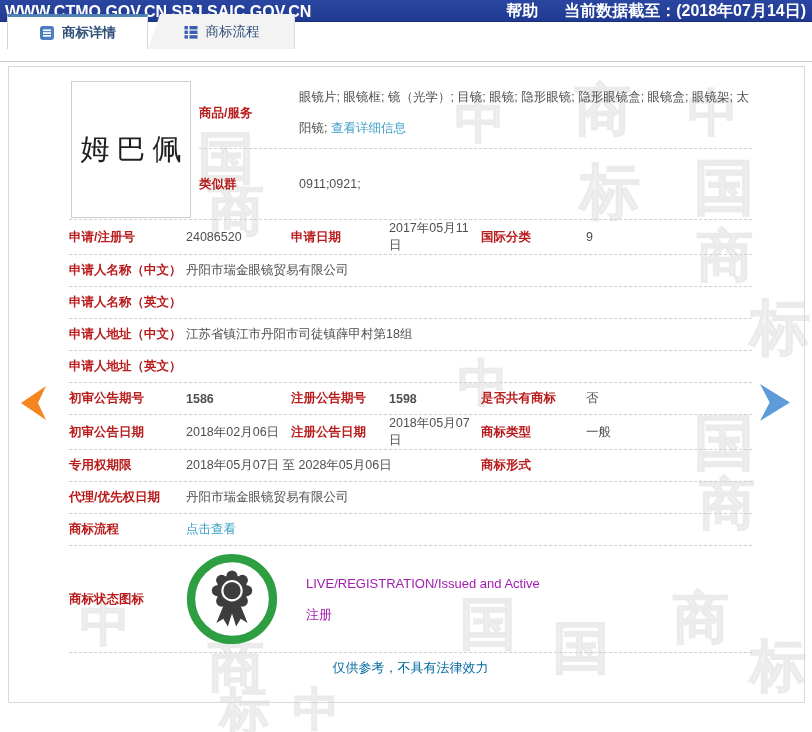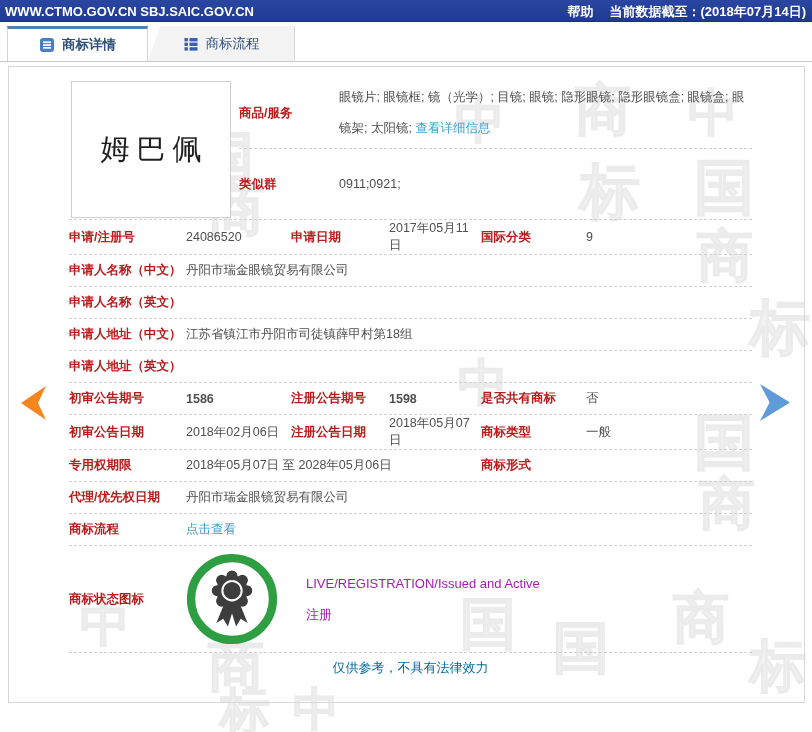--- a/index.html
+++ b/index.html
@@ -6,43 +6,43 @@
   html,body { width:812px; height:732px; overflow:hidden; background:#fff;
     font-family:"Liberation Sans","DejaVu Sans",sans-serif; }
   
   .wm-layer { position:absolute; inset:0; z-index:0; pointer-events:none; }
   .wm { position:absolute; font-weight:bold; font-size:56px; color:#f3f3f3;
         -webkit-text-stroke:1.2px #ebebeb; line-height:1; }
   
   .topbar { position:relative; z-index:2; height:22px;
     background:linear-gradient(#2a46a0,#203a92); border-bottom:1px solid #16307c;
     display:flex; align-items:center; justify-content:space-between;
-    padding:2px 6px 0 5px; color:#fff; font-size:13px; font-weight:bold; }
-  .topbar-right { display:flex; align-items:center; gap:16px; }
+    padding:2px 6px 0 5px; color:#fff; font-size:16px; font-weight:bold; }
+  .topbar-right { display:flex; align-items:center; gap:26px; }
   .topbar a.help { color:#fff; text-decoration:none; cursor:pointer; }
   
   .tabbar { position:relative; z-index:2; height:40px; border-bottom:1px solid #c9c9c9; background:transparent; }
-  .tab { position:absolute; bottom:0; height:35px; display:flex; align-items:center; gap:7px;
+  .tab { position:absolute; bottom:12px; height:35px; display:flex; align-items:center; gap:7px;
     font-size:13.5px; color:#31507a; cursor:pointer; }
   .tab .ticon { width:16px; height:16px; display:inline-block; }
   .tab-active { left:7px; width:141px; background:#fff; border-top:3px solid #4f81b5;
     border-left:1px solid #d5d5d5; border-right:1px solid #d5d5d5; justify-content:center; font-weight:bold; }
   .tab-idle { left:148px; width:147px; background:#f3f3f3; border-right:1px solid #d9d9d9;
     clip-path:polygon(12px 0, 100% 0, 100% 100%, 0 100%); justify-content:center; }
   
   .panel { position:absolute; z-index:1; top:66px; left:8px; width:797px; height:637px;
     border:1px solid #d8d8d8; background:transparent; padding:12px 52px 0 60px;
     font-size:12.5px; color:#4a4a4a; overflow:hidden; }
   .lbl { font-weight:bold; color:#b91c1c; white-space:nowrap; }
   .val { color:#4f4f4f; }
   .val.bold { font-weight:bold; }
   a.blue-link { color:#3aa0c8; text-decoration:none; cursor:pointer;font-family:Liberation Mono, monospace; }
   
   .top-section { display:flex; border-bottom:1px dashed #d0d0d0; }
-  .tm-imgbox { width:160px; height:137px; margin:2px 0 0 2px; border:1px solid #cfcfcf;
+  .tm-imgbox { width:120px; height:137px; margin:2px 0 0 2px; border:1px solid #cfcfcf;
     background:#fff; display:flex; align-items:center; justify-content:center; }
   .tm-text { font-family:"DejaVu Serif","Liberation Serif",serif; font-size:29px;
     letter-spacing:7px; color:#1f1f1f; padding-left:7px; }
   .top-right { flex:1; margin-left:8px; display:flex; flex-direction:column; }
   .tr-row { flex:1; min-height:70px; display:grid; grid-template-columns:100px 1fr; align-items:center; }
   .tr-row.first { border-bottom:1px dashed #d0d0d0; }
   .goods-val { line-height:31px; }
   
   .row { display:grid; grid-template-columns:117px 105px 98px 92px 105px 1fr;
     align-items:center; min-height:32px; border-bottom:1px dashed #d0d0d0; }

